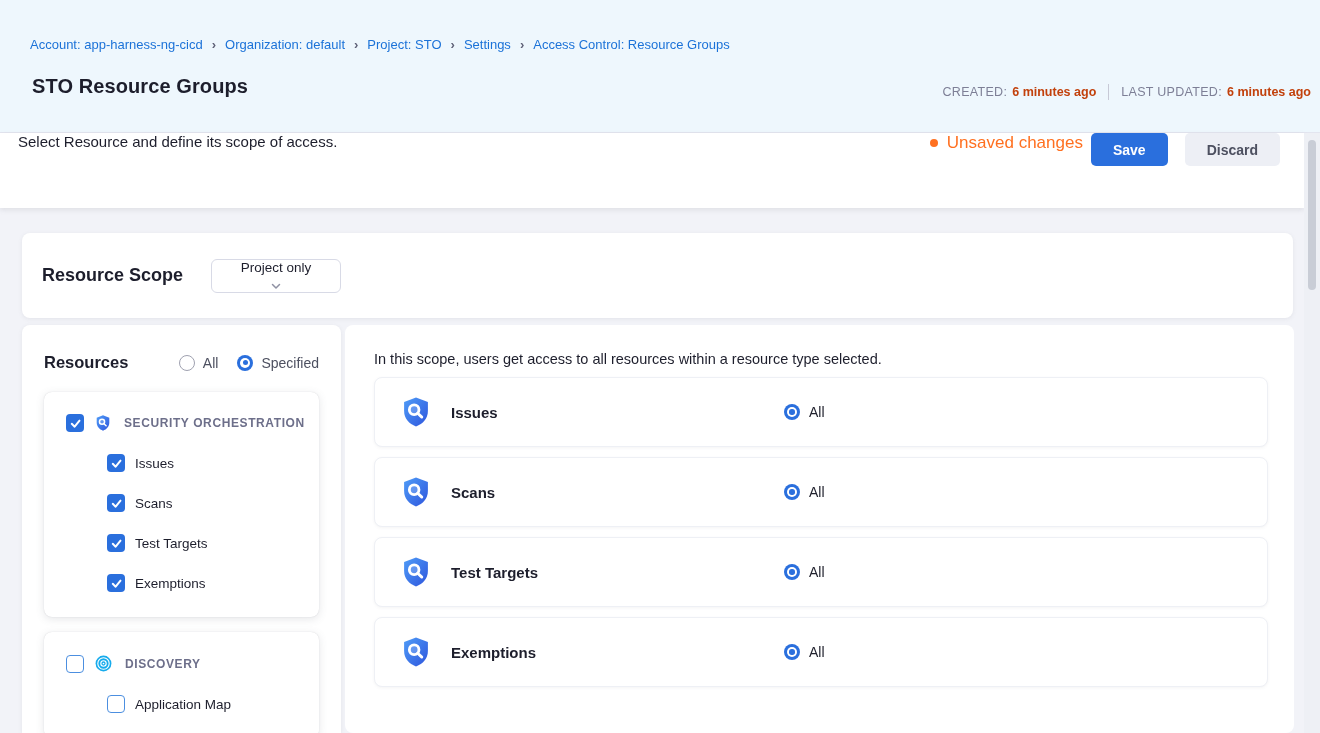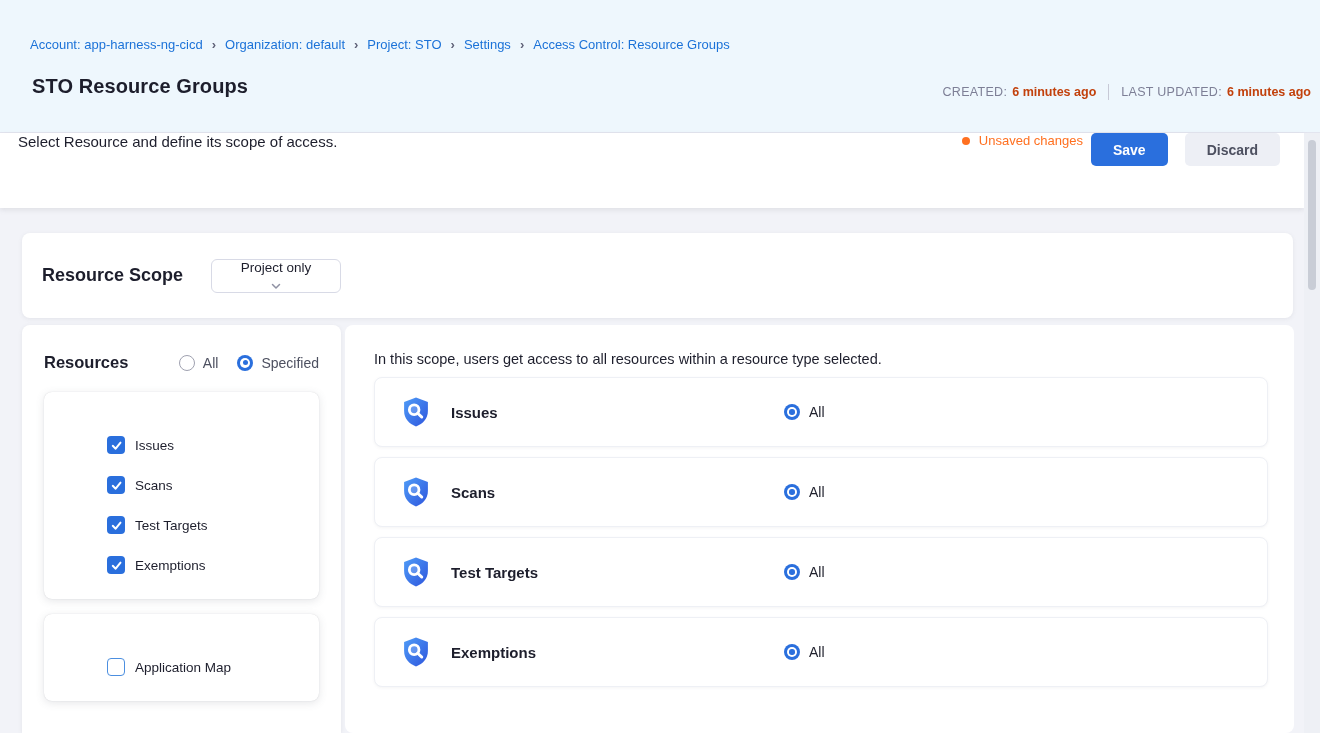--- a/index.html
+++ b/index.html
@@ -35,21 +35,21 @@
   .meta-divider { width:1px; height:16px; background:#c7c9d6; margin:0 12px; }
 
   
   .toolbar {
     position:absolute; top:133px; left:0; width:1304px; height:75px;
     background:#fff; box-shadow:0 2px 5px rgba(96,97,112,0.14);
     display:flex; align-items:flex-start; padding:0 24px 0 18px; z-index:2;
   }
   .toolbar-desc { font-size:15px; color:#1d1e2c; }
   .toolbar-spacer { flex:1; }
-  .unsaved { display:flex; align-items:center; gap:9px; color:#ff7020; font-size:13px; }
+  .unsaved { display:flex; align-items:center; gap:9px; color:#ff7020; font-size:17px; }
   .unsaved-dot { width:8px; height:8px; border-radius:50%; background:#ff7020; }
   .btn {
     height:33px; padding:0 22px; border:none; border-radius:5px;
     font-family:"Liberation Sans",sans-serif; font-size:14px; font-weight:700; cursor:pointer;
   }
   .btn-save { margin-left:8px; background:#2a6fdd; color:#fff; }
   .btn-discard { margin-left:17px; background:#edeff5; color:#4d5060; }
 
   
   .scope-panel {
@@ -212,20 +212,31 @@
             <span class="r-in">
               <span class="r-dot"></span>
             </span>
           </span>
         <span>Specified</span>
       </span>
     </span>
   </div>
 
   <div class="group-card">
+    <div class="group-head">
+      <span class="cb cb-on">
+        <svg width="15" height="15" viewBox="0 0 18 18">
+            <use href="#checkMark"></use>
+          </svg>
+      </span>
+      <svg class="mini-icon" viewBox="0 0 24 24">
+          <use href="#stoShield"></use>
+        </svg>
+      <span class="group-label">SECURITY ORCHESTRATION</span>
+    </div>
     <div class="child-row">
       <span class="cb cb-on">
         <svg width="15" height="15" viewBox="0 0 18 18">
             <use href="#checkMark"></use>
           </svg>
       </span>
       <span class="child-label">Issues</span>
     </div>
     <div class="child-row">
       <span class="cb cb-on">
@@ -247,20 +258,27 @@
       <span class="cb cb-on">
         <svg width="15" height="15" viewBox="0 0 18 18">
             <use href="#checkMark"></use>
           </svg>
       </span>
       <span class="child-label">Exemptions</span>
     </div>
   </div>
 
   <div class="group-card second">
+    <div class="group-head">
+      <span class="cb cb-off"></span>
+      <svg class="disc-icon-sm" viewBox="0 0 24 24">
+          <use href="#discoveryDisc"></use>
+        </svg>
+      <span class="group-label">DISCOVERY</span>
+    </div>
     <div class="child-row">
       <span class="cb cb-off"></span>
       <span class="child-label">Application Map</span>
     </div>
   </div>
 </div>
 
 <div class="main-panel">
   <div class="main-desc">In this scope, users get access to all resources within a resource type selected.</div>
 

